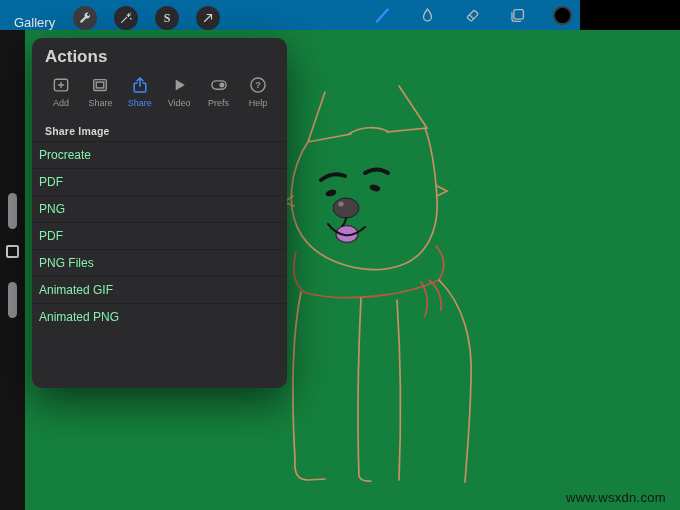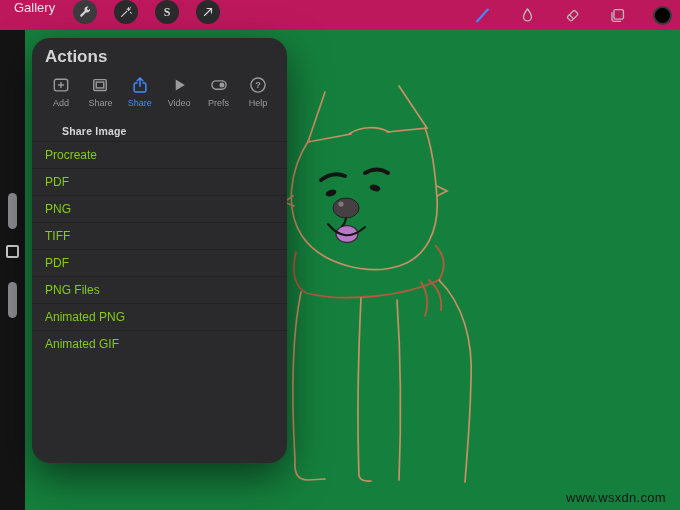--- a/index.html
+++ b/index.html
@@ -14,48 +14,48 @@
 
   
   .canvas{position:absolute;left:25px;top:30px;width:655px;height:480px;background:#15803d}
   .dog-svg{position:absolute;inset:0;width:100%;height:100%}
   .stroke-tan{stroke:var(--outline-tan);fill:none;stroke-width:1.7;stroke-linecap:round}
   .stroke-scarf{stroke:var(--scarf-red);fill:none;stroke-width:1.8;stroke-linecap:round}
   .stroke-black{stroke:#141414;fill:none;stroke-linecap:round}
   .watermark{position:absolute;right:14px;bottom:5px;font-size:13px;color:#151515;letter-spacing:.3px}
 
   
-  .topbar{position:absolute;top:0;left:0;width:680px;height:30px;background:#be185d;display:flex;align-items:flex-start;z-index:10}
+  .topbar{position:absolute;top:0;left:0;width:580px;height:30px;background:#0369a1;display:flex;align-items:flex-end;z-index:10}
   .gallery{color:#e6e6e6;font-size:13px;margin-left:14px;margin-right:18px}
   .tool-circle{width:24px;height:24px;border-radius:50%;background:#2b2b2d;display:flex;align-items:center;justify-content:center;color:#d6d6d6;margin-right:17px;flex:0 0 auto}
   .tool-circle.active{background:#3c3c3f}
   .tool-circle svg{width:14px;height:14px}
   .s-glyph{font-size:12px;font-weight:700;color:#d6d6d6;font-family:"Liberation Serif",serif}
   .right-tools{position:absolute;right:8px;top:0;height:30px;display:flex;align-items:center;gap:26px}
   .right-tools svg{width:19px;height:19px;color:#b9b9b9;display:block}
   .brush-blue{color:var(--accent-blue) !important}
   .color-disc{width:19px;height:19px;border-radius:50%;background:#000;border:2px solid #3a3a3c;display:block}
 
   
   .sidebar{position:absolute;left:0;top:30px;width:25px;height:480px;background:#141415;z-index:4}
   .slider{position:absolute;left:8px;width:9px;height:36px;border-radius:5px;background:#8e8e93}
   .slider.size{top:163px}
   .slider.opacity{top:252px}
   .modify{position:absolute;left:6px;top:215px;width:13px;height:13px;border:2px solid #cfcfcf;border-radius:2px;background:transparent}
 
   
-  .panel{position:absolute;left:32px;top:38px;width:255px;height:425px;background:#2a2a2c;border-radius:18px;
+  .panel{position:absolute;left:32px;top:38px;width:255px;height:350px;background:#2a2a2c;border-radius:10px;
          box-shadow:0 14px 42px rgba(0,0,0,.55);overflow:hidden;z-index:20}
   .panel-title{padding:9px 13px 4px;font-size:17px;font-weight:700;color:#d2d2d2}
   .tabs{display:flex;justify-content:space-between;padding:4px 10px 9px}
   .tab{width:38px;display:flex;flex-direction:column;align-items:center;gap:3px;color:#9a9a9a;font-size:9px;cursor:default}
   .tab svg{width:20px;height:20px;display:block}
   .tab.selected{color:var(--accent-blue)}
-  .section-header{padding:8px 30px 4px;font-size:10.5px;font-weight:700;color:#d6d6d6;letter-spacing:.2px}
-  .row{height:27px;line-height:26px;padding-left:13px;font-size:12px;color:#84cc16;border-top:1px solid #222224}
+  .section-header{padding:8px 13px 4px;font-size:10.5px;font-weight:700;color:#d6d6d6;letter-spacing:.2px}
+  .row{height:27px;line-height:26px;padding-left:7px;font-size:12px;color:#86efac;border-top:1px solid #222224}
 </style>
 </head>
 <body>
 
 <div class="canvas">
   <svg class="dog-svg" viewBox="0 0 655 480" aria-hidden="true">
 
     <path class="stroke-tan" d="M 300 62 L 283 112 L 326 104"></path>
     <path class="stroke-tan" d="M 374 56 L 402 98 L 362 102"></path>
     <path class="stroke-tan" d="M 324 104 C 336 96 352 96 364 102"></path>
@@ -200,19 +200,18 @@
         <text x="12" y="16" text-anchor="middle" font-size="11" font-weight="bold" fill="currentColor" font-family="Liberation Sans, sans-serif">?</text>
       </svg>
       <span>Help</span>
     </div>
   </div>
 
   <div class="section-header">Share Image</div>
   <div class="row">Procreate</div>
   <div class="row">PDF</div>
   <div class="row">PNG</div>
-  <div class="row">TIFF</div>
 
   <div class="row">PDF</div>
   <div class="row">PNG Files</div>
+  <div class="row">Animated GIF</div>
   <div class="row">Animated PNG</div>
-  <div class="row">Animated GIF</div>
 </div>
 
 </body></html>

